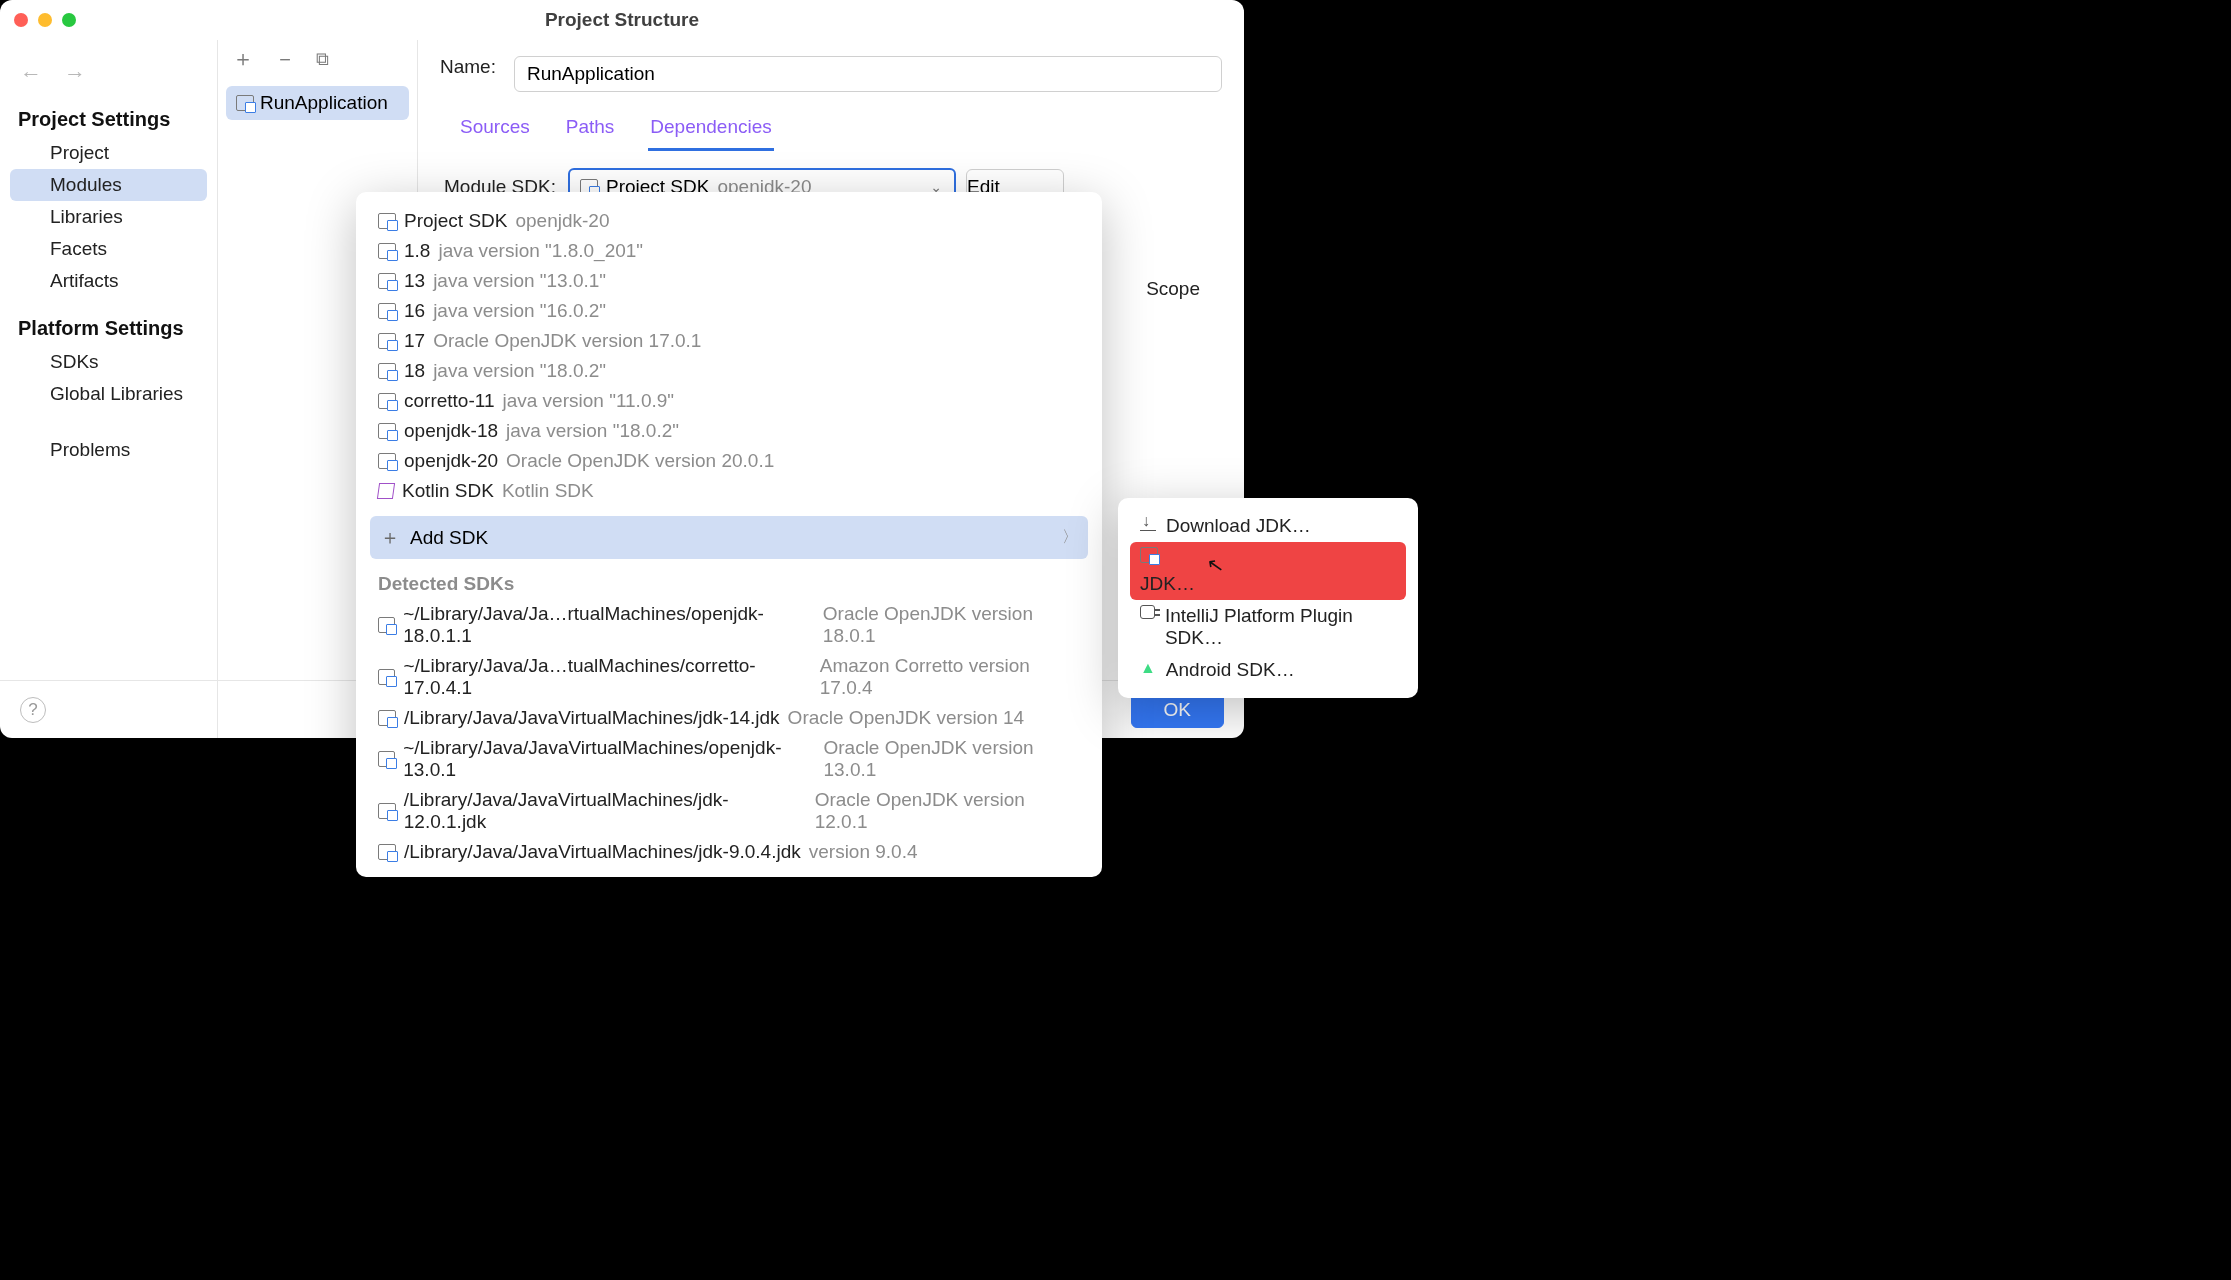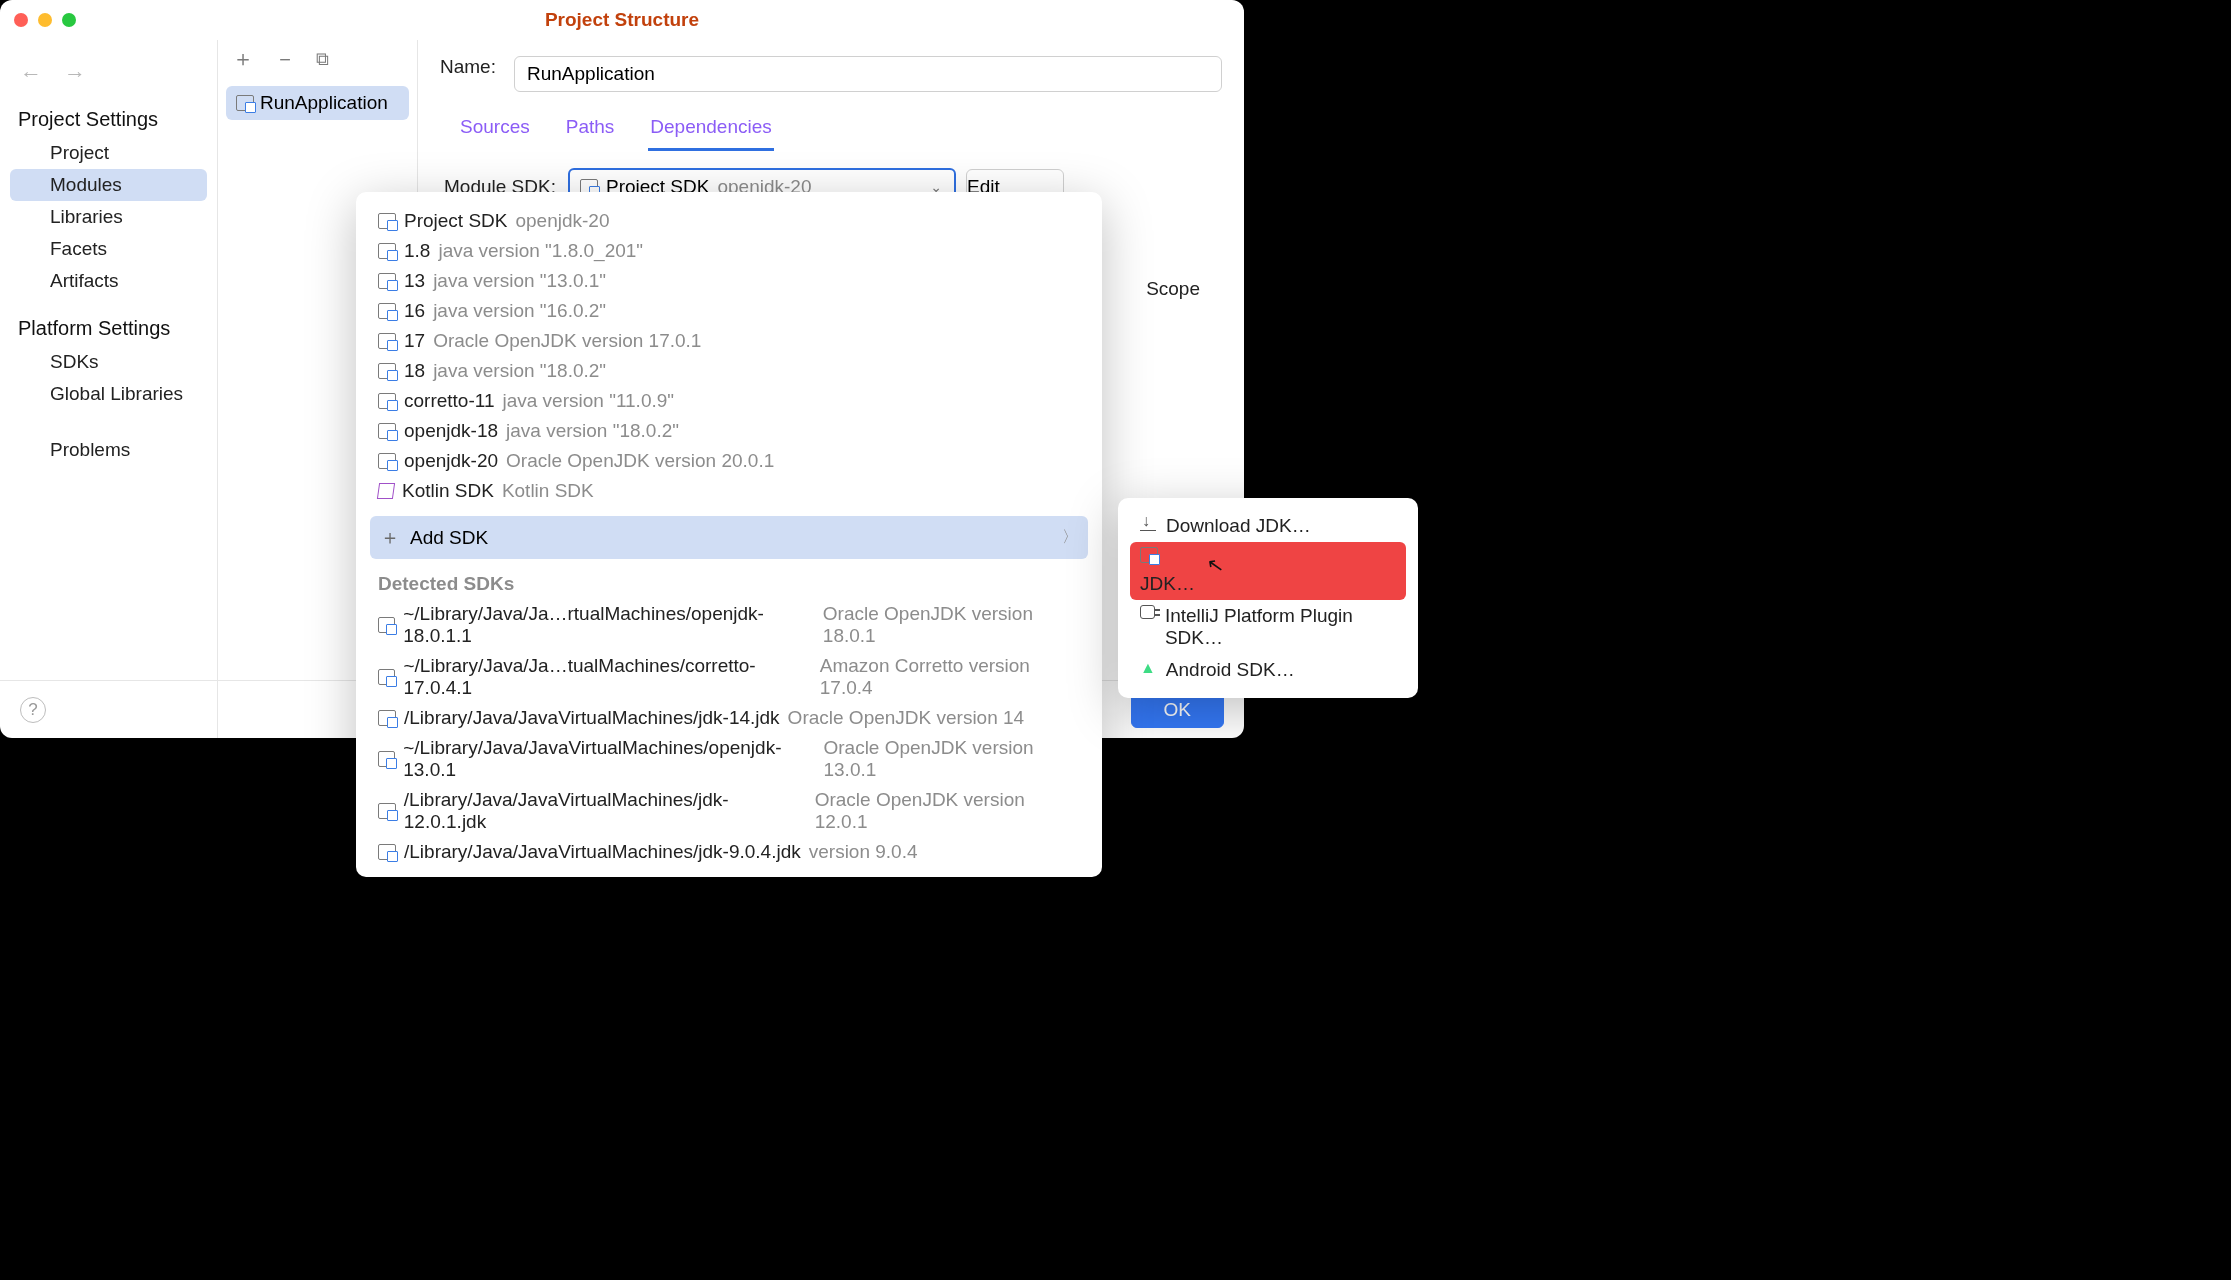--- a/index.html
+++ b/index.html
@@ -4,26 +4,26 @@
 <style>
 * { box-sizing: border-box; margin: 0; padding: 0; }
 body { font-family: -apple-system, BlinkMacSystemFont, "Segoe UI", Helvetica, Arial, sans-serif; font-size: 19px; background: #000; width: 2231px; height: 1280px; position: relative; }
 .window { position: absolute; left: 0; top: 0; width: 1244px; height: 738px; background: #fff; border-radius: 12px; box-shadow: 0 10px 40px rgba(0,0,0,.3); overflow: hidden; }
 .titlebar { height: 40px; display: flex; align-items: center; padding: 0 14px; position: relative; }
 .traffic { display: flex; gap: 10px; }
 .dot { width: 14px; height: 14px; border-radius: 50%; }
 .dot.red { background: #ff5f57; }
 .dot.yellow { background: #febc2e; }
 .dot.green { background: #28c840; }
-.win-title { position: absolute; left: 50%; transform: translateX(-50%); font-weight: 600; color: #c2410c; }
+.win-title { position: absolute; left: 50%; transform: translateX(-50%); font-weight: 600; color: #404040; }
 .body { display: flex; height: calc(100% - 40px); }
 .left-col { width: 218px; border-right: 1px solid #e6e6e6; padding: 18px 10px; display: flex; flex-direction: column; }
 .nav-arrows { display: flex; gap: 22px; padding: 0 10px 16px 10px; color: #b8b8b8; font-size: 22px; }
 .nav-arrows span { cursor: default; }
-.section-hdr { font-weight: 400; font-size: 20px; color: #111; padding: 8px 8px 6px 8px; }
+.section-hdr { font-weight: 700; font-size: 20px; color: #111; padding: 8px 8px 6px 8px; }
 .section-item { padding: 5px 8px 5px 40px; border-radius: 6px; color: #222; }
 .section-item.selected { background: #d0ddf4; }
 .section-item.problems { padding-left: 40px; margin-top: 24px; }
 .mid-col { width: 200px; border-right: 1px solid #e6e6e6; padding-top: 8px; }
 .mid-toolbar { display: flex; gap: 20px; padding: 0 14px 10px 14px; color: #7a7a7a; font-size: 22px; align-items: center; }
 .mid-toolbar span { line-height: 1; }
 .copy-icon { font-size: 18px; }
 .module-pill { margin: 6px 8px; padding: 6px 10px; border-radius: 6px; background: #d0ddf4; display: flex; align-items: center; gap: 6px; }
 .folder-icon { display: inline-flex; width: 18px; height: 16px; position: relative; }
 .folder-icon::before { content: ""; position: absolute; inset: 0; border: 1.5px solid #7a7a7a; border-radius: 2px; }

